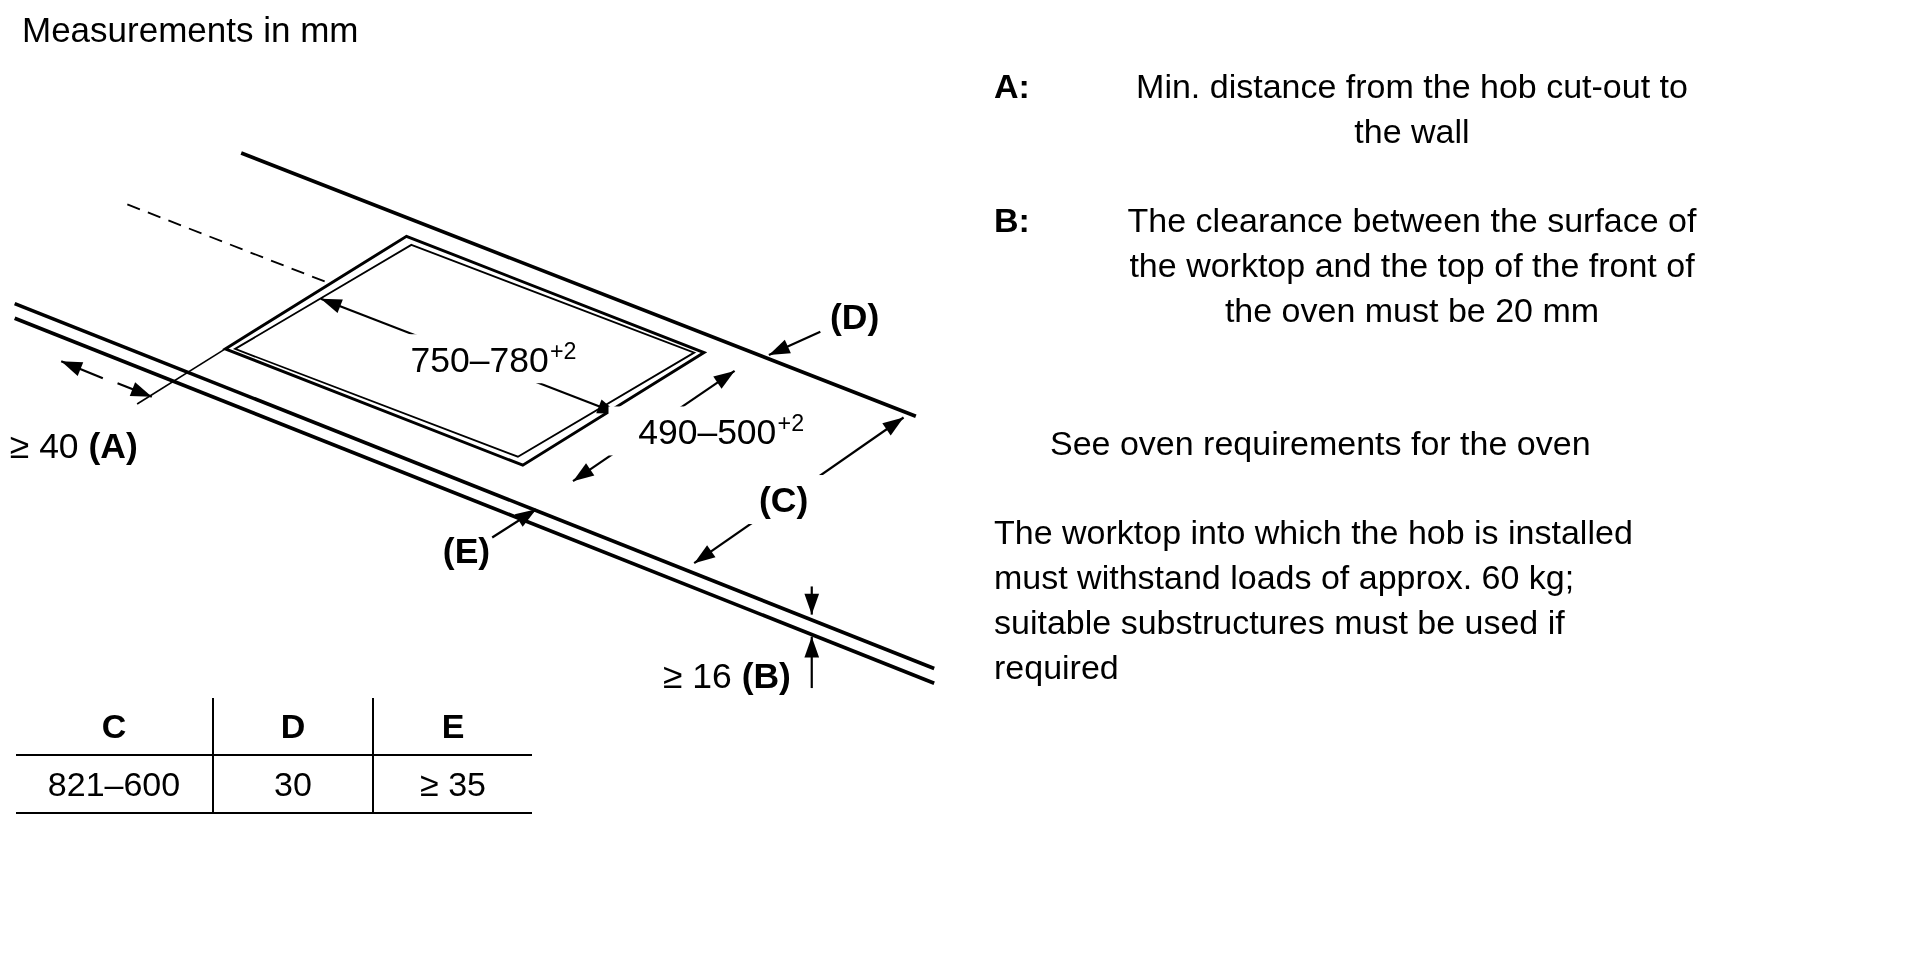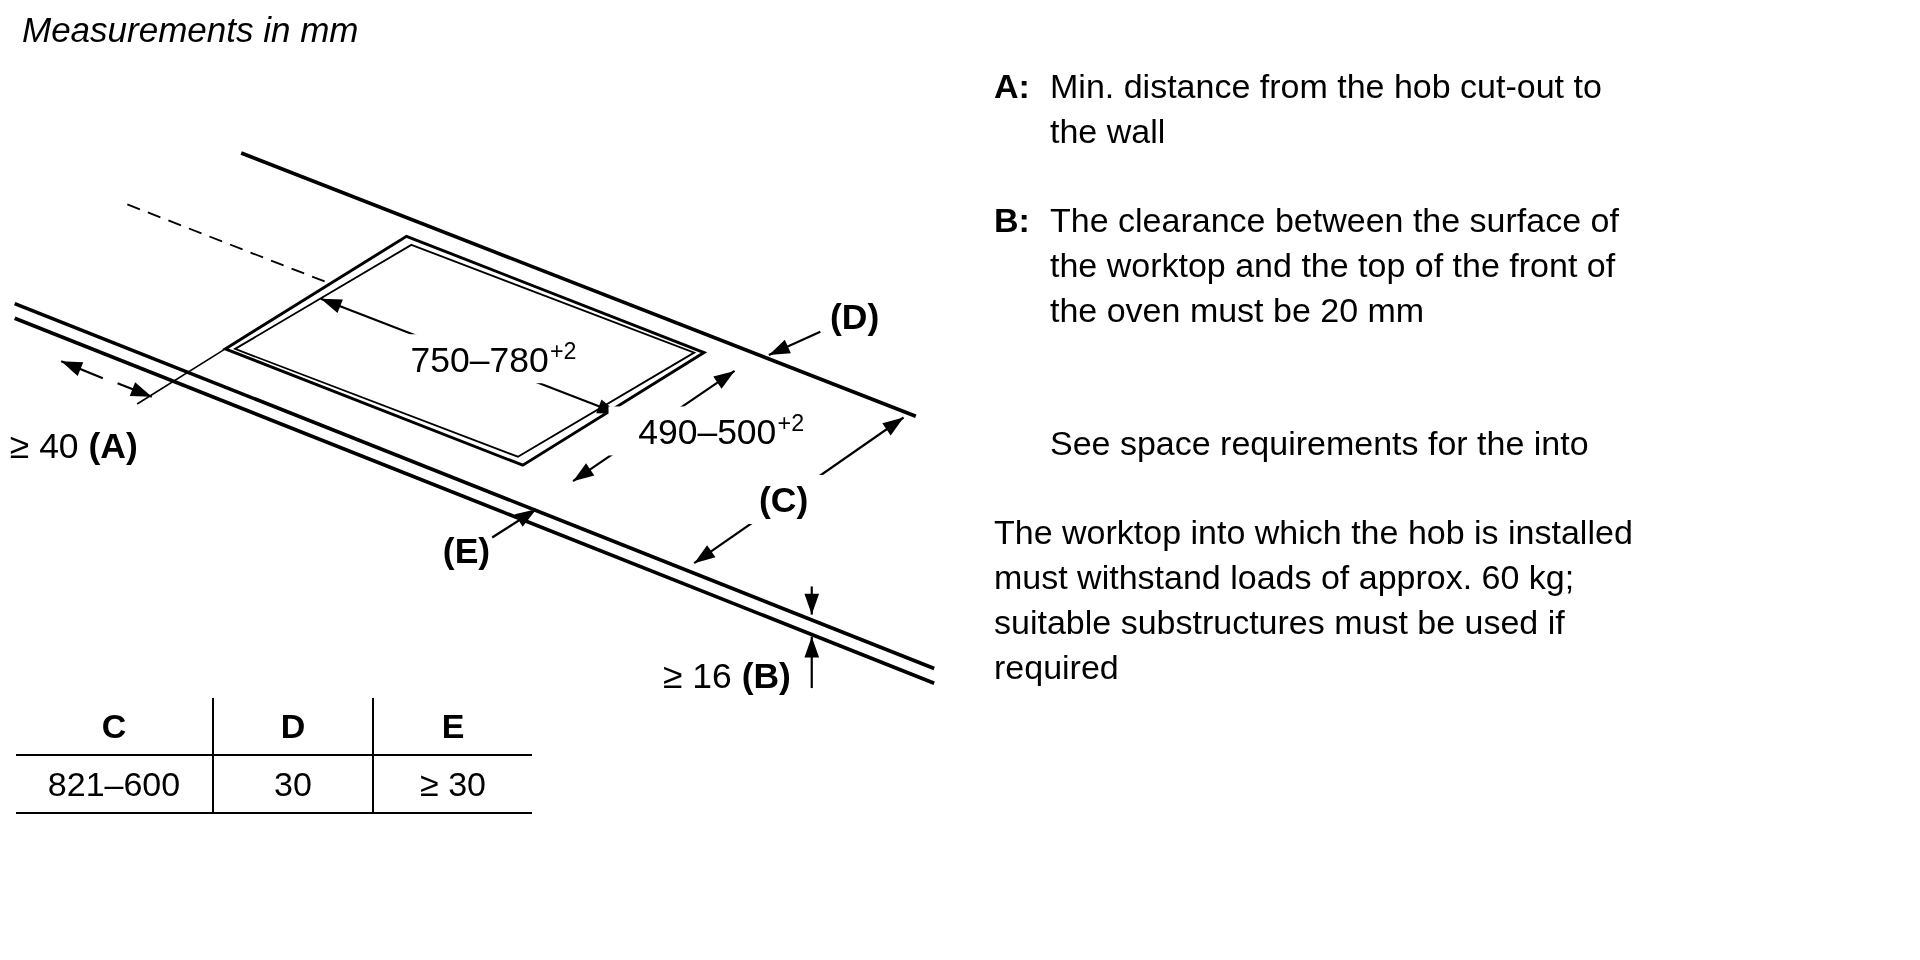--- a/index.html
+++ b/index.html
@@ -1,18 +1,18 @@
 <!DOCTYPE html>
 <html><head>
 <meta charset="utf-8">
 <style>
   html,body{margin:0;padding:0;background:#fff;}
   .page{position:relative;width:1920px;height:960px;background:#fff;overflow:hidden;
         font-family:"Liberation Sans", sans-serif;color:#000;}
-  .title{position:absolute;left:22px;top:10px;font-size:35px;font-style:italic;}
+  .title{position:absolute;left:22px;top:10px;font-size:35px;}
 
   
   .diagram{position:absolute;left:0;top:50px;}
   .diagram line,.diagram polygon{stroke:#000;fill:none;}
   .thick{stroke-width:3;}
   .cut-outer{stroke-width:2.4;}
   .cut-inner{stroke-width:1.5;}
   .thin{stroke-width:1.3;}
   .dash{stroke-width:1.5;stroke-dasharray:11 7;}
   .dim{stroke-width:1.8;}
@@ -29,21 +29,21 @@
   .spec-table thead th{border-bottom:2.5px solid #000;}
   .spec-table tbody tr:first-child td{border-bottom:2.5px solid #000;}
   .spec-table th:nth-child(1),.spec-table td:nth-child(1){min-width:172px;}
   .spec-table th:nth-child(2),.spec-table td:nth-child(2){min-width:134px;}
   .spec-table th:nth-child(3),.spec-table td:nth-child(3){min-width:134px;}
 
   
   .right-col{position:absolute;left:994px;top:64px;width:780px;font-size:34px;line-height:45px;}
   .def-item{display:grid;grid-template-columns:56px 1fr;}
   .def-label{font-weight:bold;}
-  .def-text{white-space:pre-line;}
+  .def-text{white-space:pre-line;text-align:center;}
   .def-b{margin-top:44px;}
   .see-note{margin-top:88px;padding-left:56px;}
   .load-note{margin-top:44px;white-space:pre-line;}
 </style>
 </head>
 <body>
 
 <div class="page">
 
   <div class="title">Measurements in mm</div>
@@ -92,37 +92,37 @@
       <tr>
         <th>C</th>
         <th>D</th>
         <th>E</th>
       </tr>
     </thead>
     <tbody>
       <tr>
         <td>821–600</td>
         <td>30</td>
-        <td>≥ 30</td>
+        <td>≥ 35</td>
       </tr>
     </tbody>
   </table>
 
   <div class="right-col">
     <div class="def-item">
       <span class="def-label">A:</span>
       <span class="def-text">Min. distance from the hob cut-out to
 the wall</span>
     </div>
     <div class="def-item def-b">
       <span class="def-label">B:</span>
       <span class="def-text">The clearance between the surface of
 the worktop and the top of the front of
 the oven must be 20 mm</span>
     </div>
-    <div class="see-note">See space requirements for the into</div>
+    <div class="see-note">See oven requirements for the oven</div>
     <div class="load-note">The worktop into which the hob is installed
 must withstand loads of approx. 60 kg;
 suitable substructures must be used if
 required</div>
   </div>
 
 </div>
 
 </body></html>

